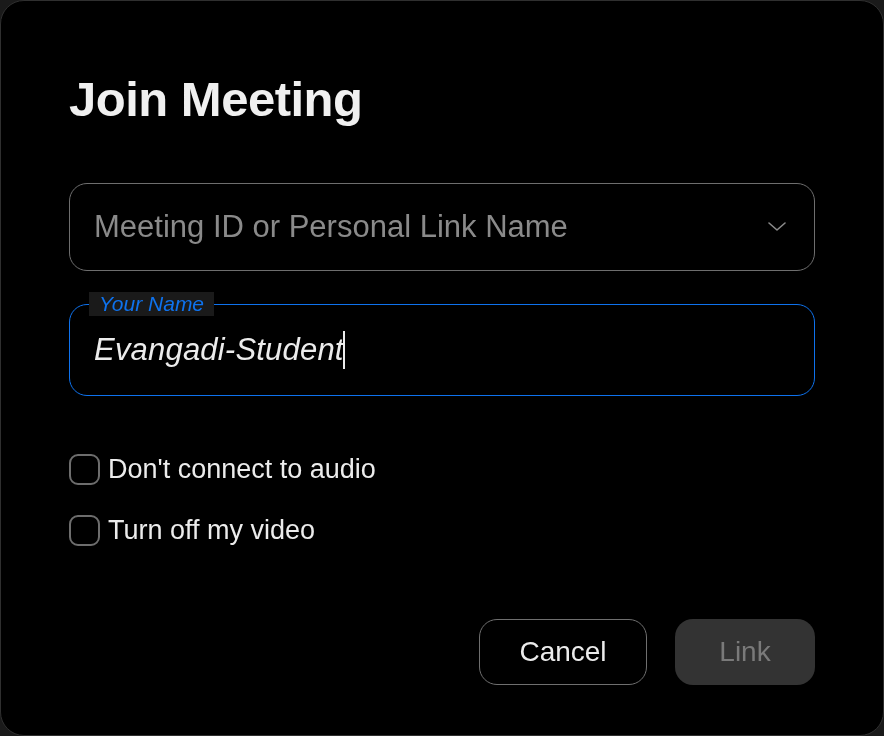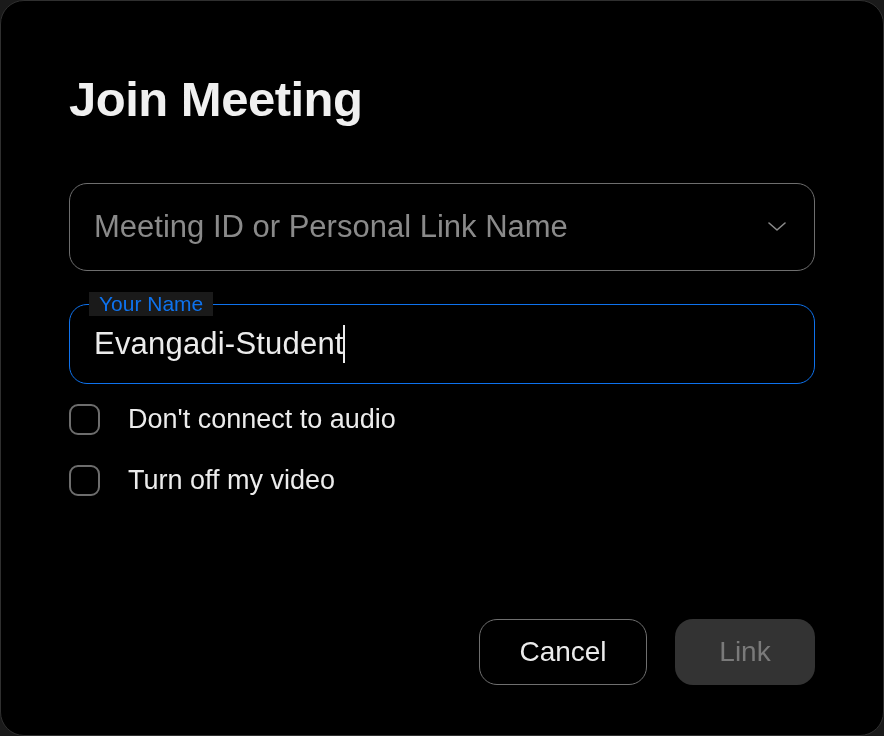--- a/index.html
+++ b/index.html
@@ -58,25 +58,26 @@
       display: flex;
       align-items: center;
       justify-content: center;
     }
     .chevron svg {
       width: 18px;
       height: 10px;
     }
     .name-field-wrapper {
       position: relative;
-      margin-bottom: 20px;
+      margin-bottom: 58px;
+      font-style: italic;
     }
     .name-field {
       position: relative;
-      height: 80px;
+      height: 92px;
       border: 1.5px solid #0e72ed;
       border-radius: 18px;
       display: flex;
       align-items: center;
       padding: 13px 24px;
     }
     .name-field-label {
       position: absolute;
       top: -12px;
       left: 20px;
@@ -96,21 +97,21 @@
       margin-left: -1px;
     }
     .name-text {
       color: #ececec;
       font-size: 31px;
       letter-spacing: 0.2px;
     }
     .checkbox-row {
       display: flex;
       align-items: center;
-      gap: 28px;
+      gap: 8px;
       margin-bottom: 30px;
     }
     .checkbox {
       width: 31px;
       height: 31px;
       border: 2px solid #6d6d6d;
       border-radius: 9px;
       background: transparent;
       cursor: pointer;
       flex-shrink: 0;

